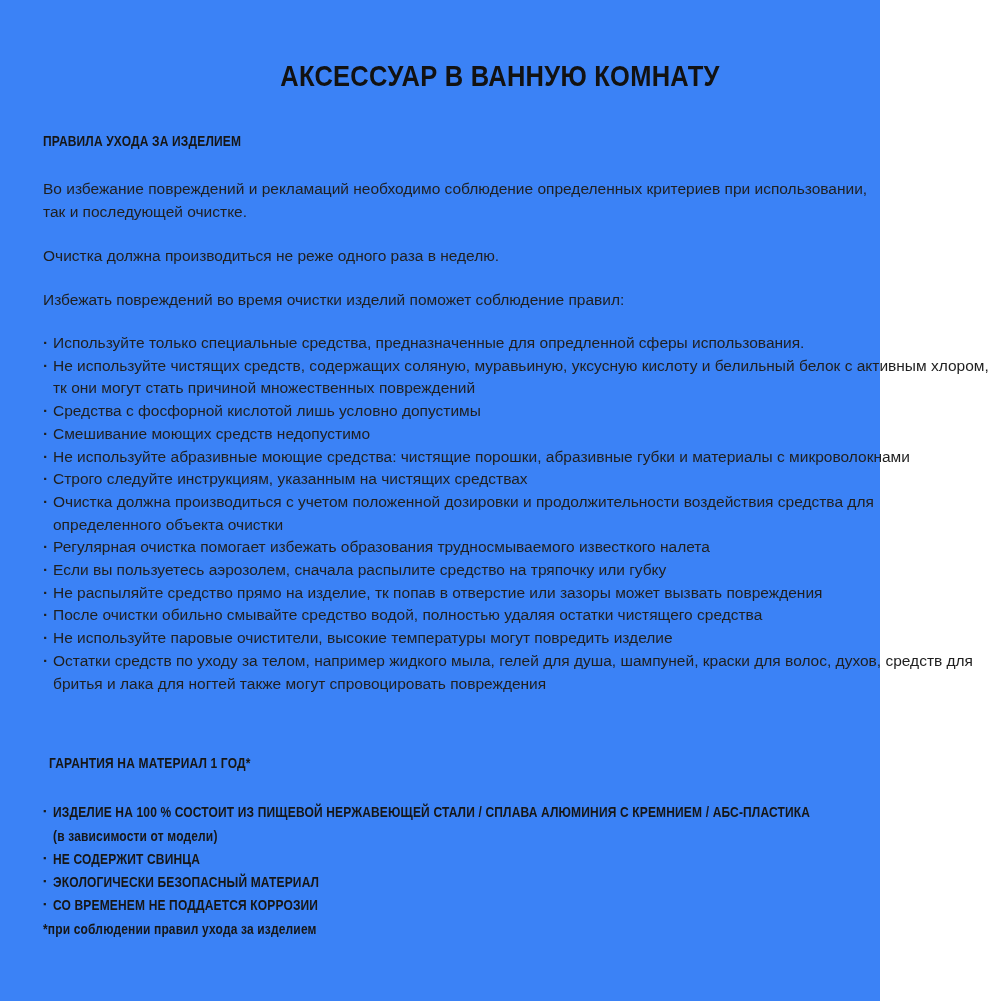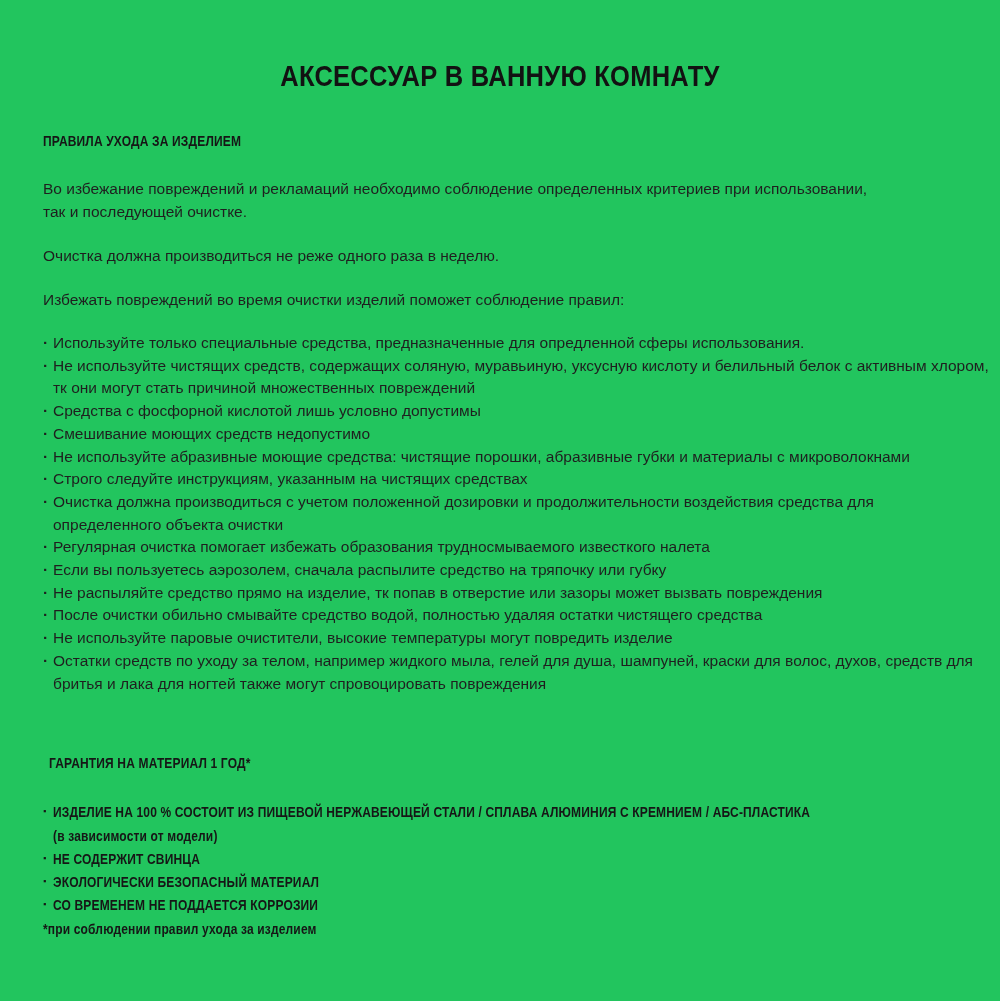--- a/index.html
+++ b/index.html
@@ -3,21 +3,21 @@
 <meta charset="utf-8">
 <style>
   * { margin: 0; padding: 0; box-sizing: border-box; }
   html, body {
     width: 1000px; height: 1001px;
     background: #ffffff;
     overflow: hidden;
     font-family: "Liberation Sans", "DejaVu Sans", sans-serif;
     color: #1f1f1f;
   }
-  .page { position: relative; width: 1000px; height: 1001px; background: #22c55e; }
+  .page { position: relative; width: 880px; height: 1001px; background: #3b82f6; }
 
   .title {
     position: absolute;
     top: 59px; left: 0;
     width: 1000px;
     text-align: center;
     font-size: 30px;
     font-weight: bold;
     color: #121212;
     white-space: nowrap;

